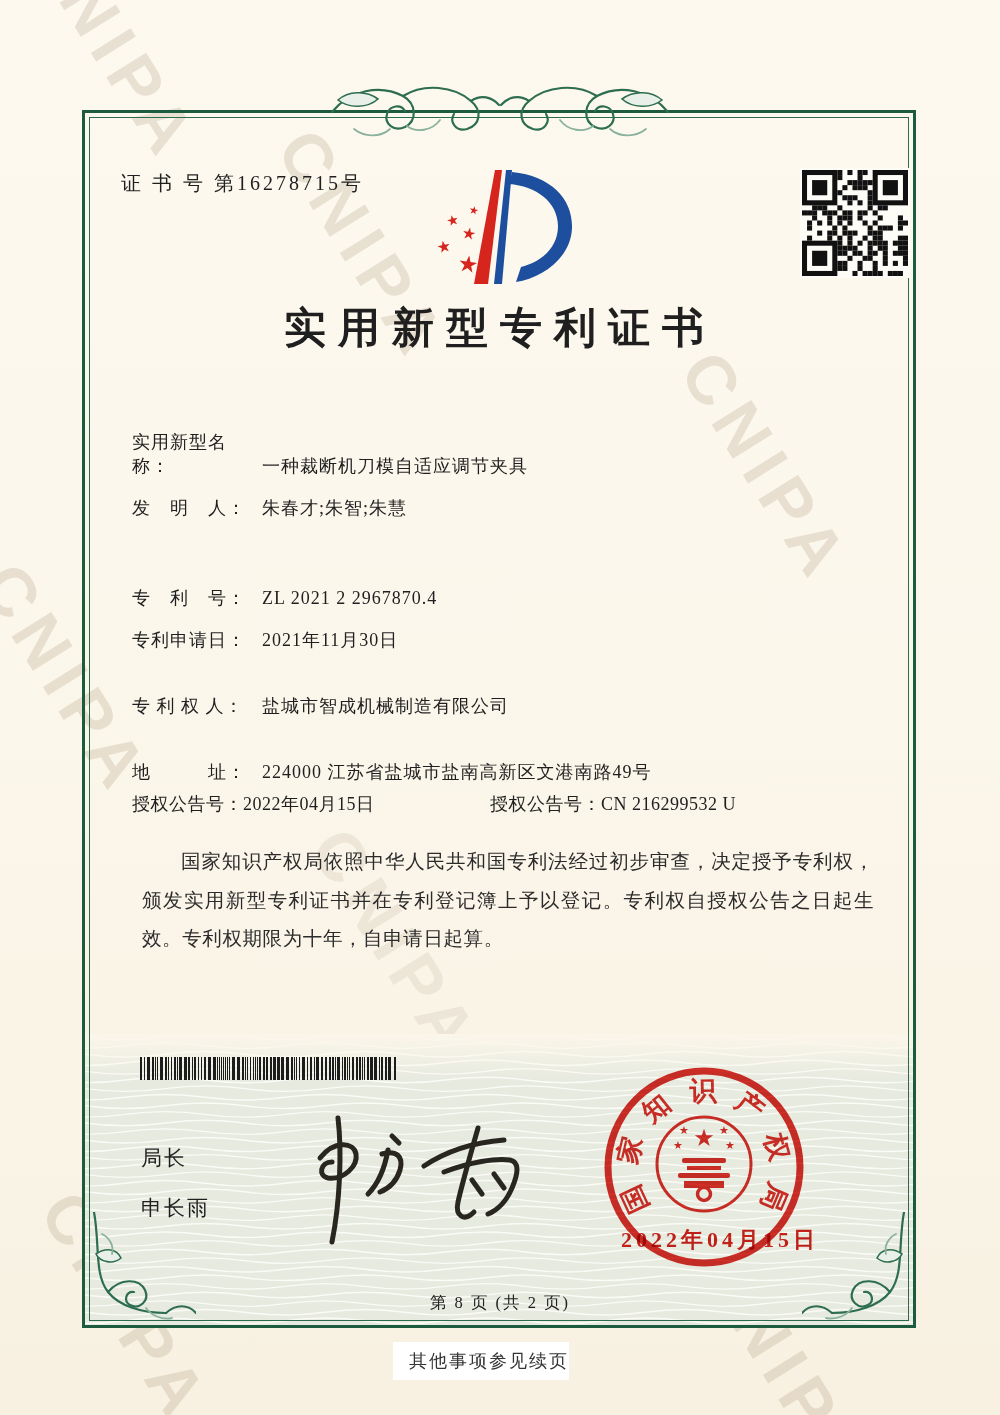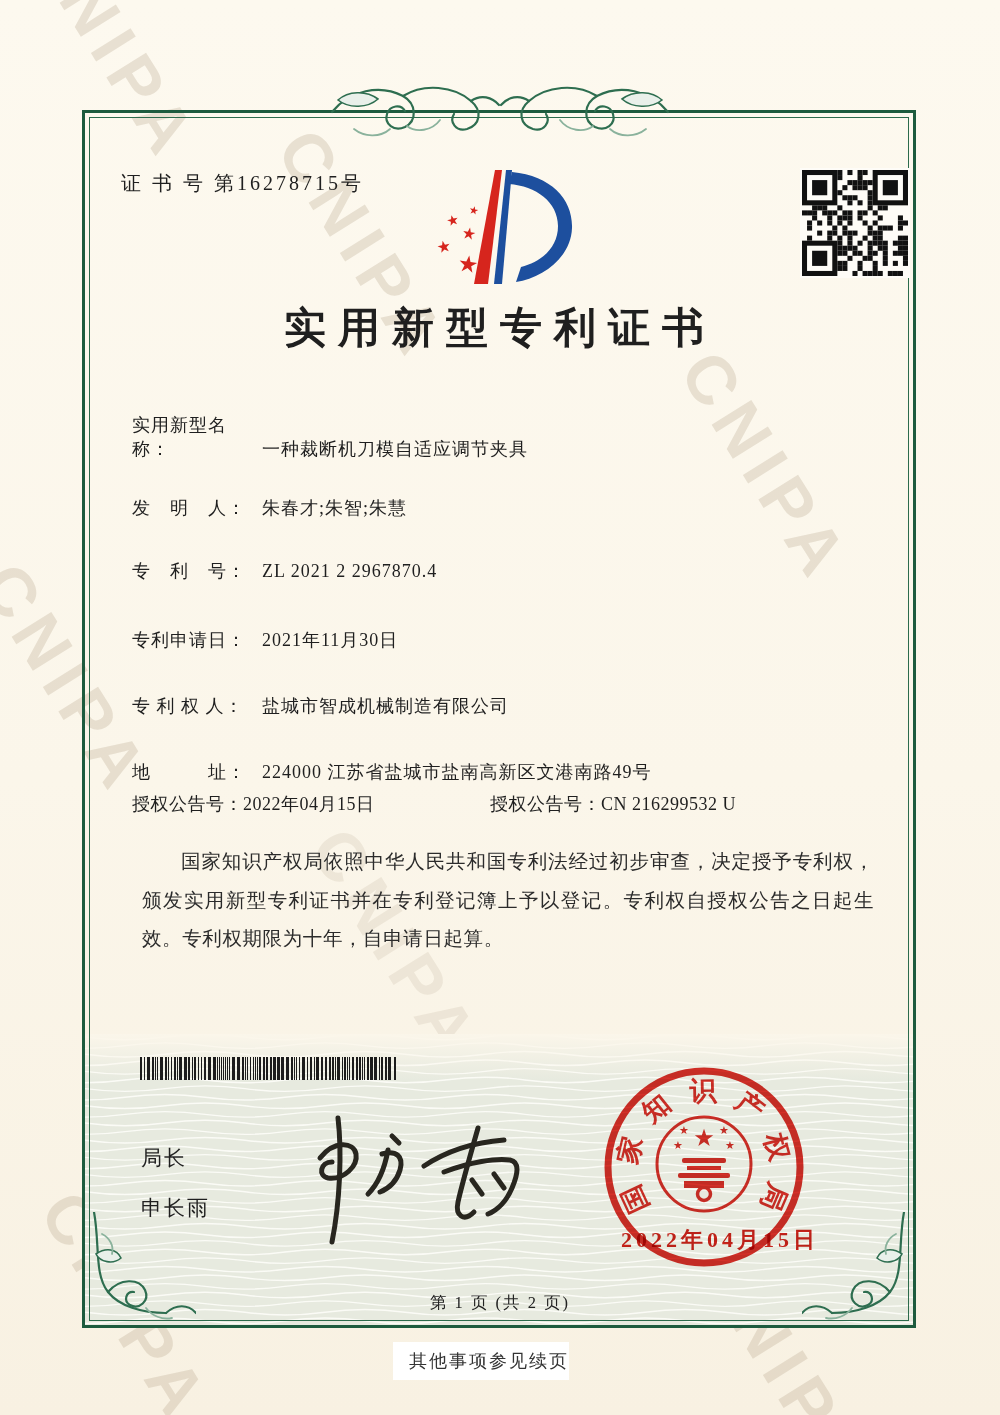--- a/index.html
+++ b/index.html
@@ -327,27 +327,27 @@
       <rect x="70" y="0" width="35" height="35" fill="#111"></rect>
       <rect x="75" y="5" width="25" height="25" fill="#fefcf7"></rect>
       <rect x="80" y="10" width="15" height="15" fill="#111"></rect>
       <rect x="0" y="70" width="35" height="35" fill="#111"></rect>
       <rect x="5" y="75" width="25" height="25" fill="#fefcf7"></rect>
       <rect x="10" y="80" width="15" height="15" fill="#111"></rect>
     </svg>
 
   <div class="title">实用新型专利证书</div>
 
-  <div class="row" style="top:413px">
+  <div class="row" style="top:430px">
     <span class="flabel">实用新型名称：</span><span class="fvalue">一种裁断机刀模自适应调节夹具</span>
   </div>
   <div class="row" style="top:496px">
     <span class="flabel">发　明　人：</span><span class="fvalue">朱春才;朱智;朱慧</span>
   </div>
-  <div class="row" style="top:559px">
+  <div class="row" style="top:586px">
     <span class="flabel">专　利　号：</span><span class="fvalue">ZL 2021 2 2967870.4</span>
   </div>
   <div class="row" style="top:628px">
     <span class="flabel">专利申请日：</span><span class="fvalue">2021年11月30日</span>
   </div>
   <div class="row" style="top:694px">
     <span class="flabel">专 利 权 人：</span><span class="fvalue">盐城市智成机械制造有限公司</span>
   </div>
   <div class="row" style="top:760px">
     <span class="flabel">地　　　址：</span><span class="fvalue">224000 江苏省盐城市盐南高新区文港南路49号</span>
@@ -482,16 +482,16 @@
     <span class="sc sc0">国</span>
     <span class="sc sc1">家</span>
     <span class="sc sc2">知</span>
     <span class="sc sc3">识</span>
     <span class="sc sc4">产</span>
     <span class="sc sc5">权</span>
     <span class="sc sc6">局</span>
   </div>
   <div class="seal-date">2022年04月15日</div>
 
-  <div class="page-no">第 1 页 (共 2 页)</div>
+  <div class="page-no">第 8 页 (共 2 页)</div>
   <div class="note-box">其他事项参见续页</div>
 
 </div>
 
 </body></html>

